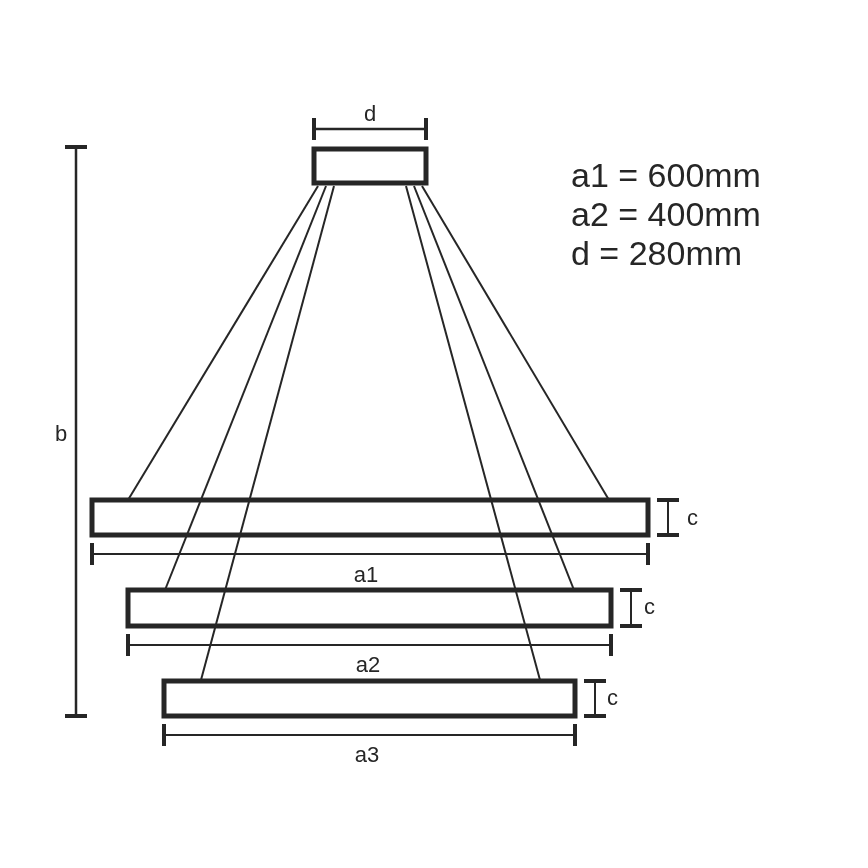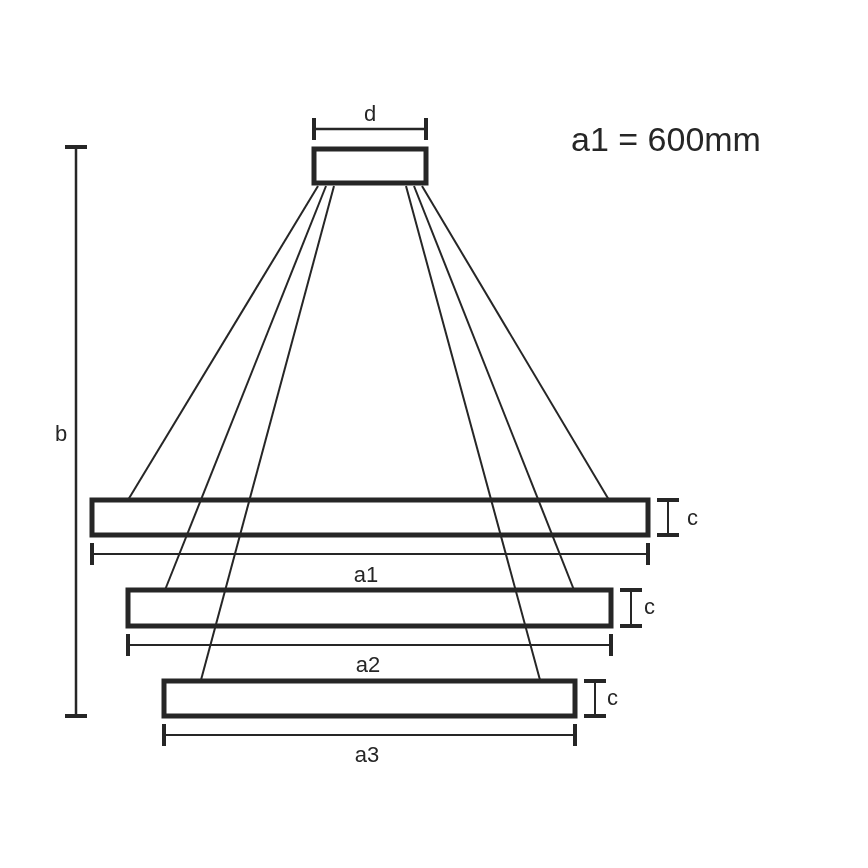--- a/index.html
+++ b/index.html
@@ -1,19 +1,19 @@
 <!DOCTYPE html>
 <html><head>
   <meta charset="utf-8">
   <style>
     html, body { margin: 0; padding: 0; background: #ffffff; }
     body { width: 868px; height: 868px; position: relative; overflow: hidden; font-family: "Liberation Sans", sans-serif; }
     svg { position: absolute; left: 0; top: 0; }
     .lbl { font-family: "Liberation Sans", sans-serif; fill: #262626; }
-    .spec { position: absolute; left: 571px; top: 120px; font-family: "Liberation Sans", sans-serif; font-size: 34px; line-height: 39px; color: #262626; }
+    .spec { position: absolute; left: 571px; top: 156px; font-family: "Liberation Sans", sans-serif; font-size: 34px; line-height: 39px; color: #262626; }
     .spec div { white-space: nowrap; }
   </style>
 </head>
 <body>
 
 <svg width="868" height="868" viewBox="0 0 868 868">
   <g stroke="#262626" fill="none">
 
     <rect x="314" y="149" width="112" height="34" stroke-width="5"></rect>
 
@@ -80,13 +80,15 @@
   <text class="lbl" x="366" y="582" font-size="22" text-anchor="middle">a1</text>
   <text class="lbl" x="368" y="672" font-size="22" text-anchor="middle">a2</text>
   <text class="lbl" x="367" y="762" font-size="22" text-anchor="middle">a3</text>
   <text class="lbl" x="687" y="525" font-size="22">c</text>
   <text class="lbl" x="644" y="614" font-size="22">c</text>
   <text class="lbl" x="607" y="705" font-size="22">c</text>
 </svg>
 
 <div class="spec">
   <div>a1 = 600mm</div>
+  <div>a2 = 400mm</div>
+  <div>d = 280mm</div>
 </div>
 
 </body></html>

